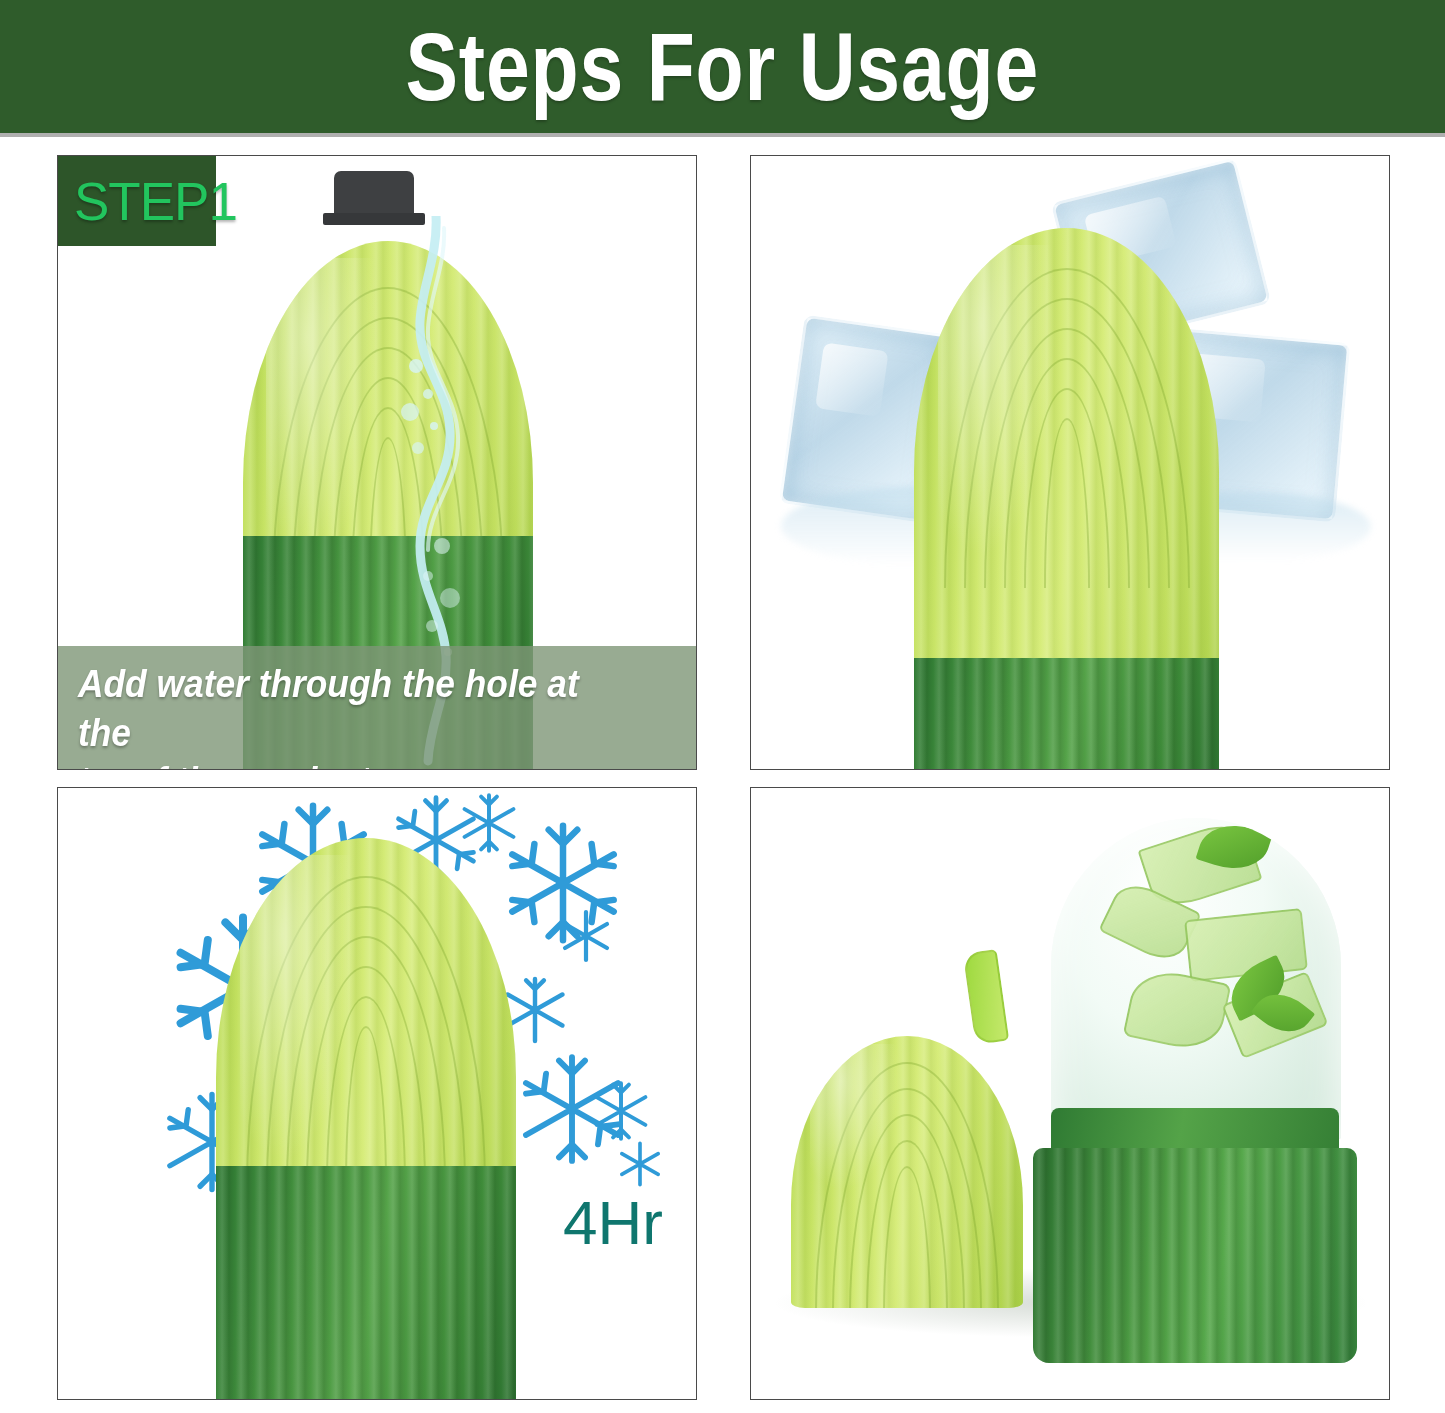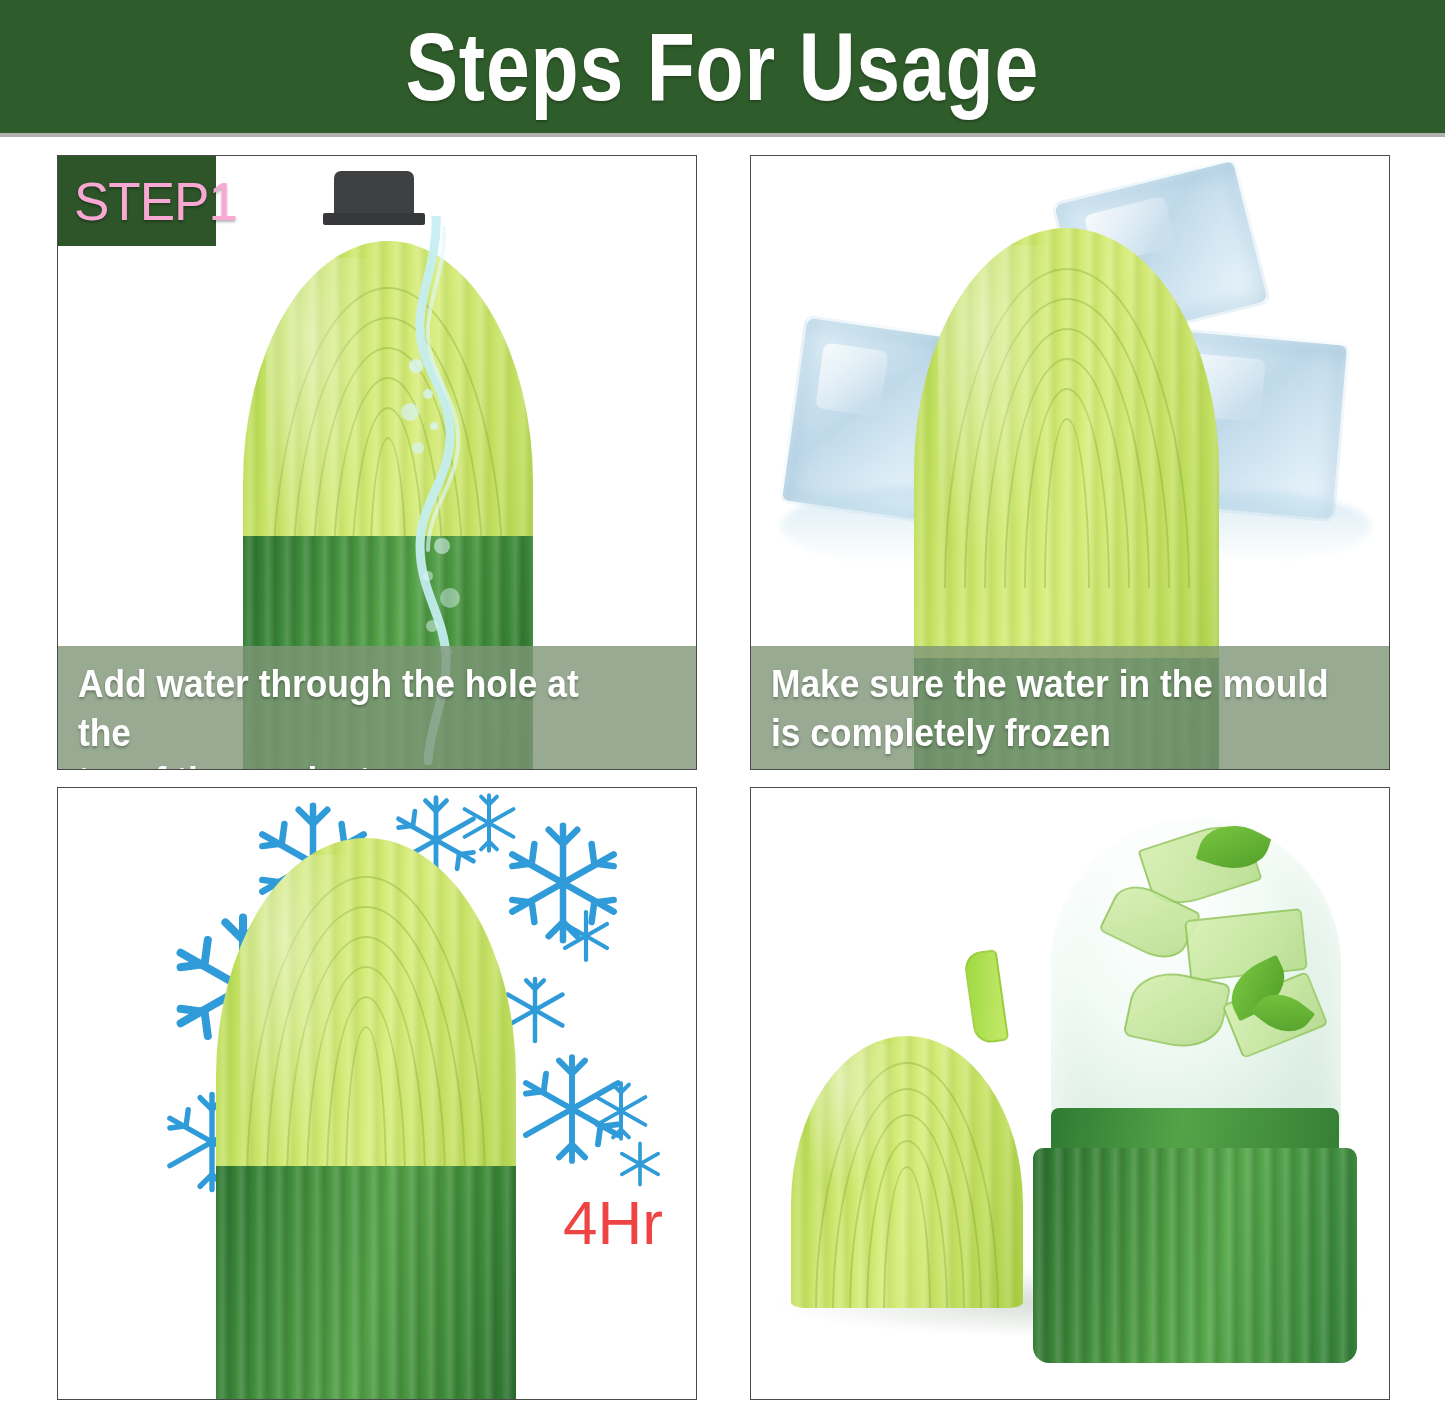--- a/index.html
+++ b/index.html
@@ -69,37 +69,38 @@
     left: 0; top: 0;
     width: 158px; height: 90px;
     background: #2d5529;
     display: flex;
     align-items: center;
     justify-content: flex-start;
     padding-left: 16px;
     z-index: 40;
   }
   .step-badge-label {
-    color: #f9a8d4;
+    color: #22c55e;
     font-size: 53px;
     font-weight: 400;
     line-height: 1;
     letter-spacing: -1px;
     text-shadow: 0 2px 3px rgba(0,0,0,.3);
     white-space: nowrap;
   }
 
   
   .caption {
     position: absolute;
     left: 0; right: 0; bottom: 0;
     height: 123px;
     background: rgba(126,150,119,0.80);
     z-index: 45;
     padding: 14px 16px 0 20px;
+    font-style: italic;
   }
   .caption-text {
     color: #ffffff;
     font-size: 38px;
     line-height: 1.28;
     font-weight: 600;
     font-family: "Liberation Sans Narrow", "Liberation Sans", sans-serif;
     transform: scaleX(0.93);
     transform-origin: left top;
     text-shadow: 0 2px 3px rgba(0,0,0,.30);
@@ -238,21 +239,21 @@
     border: 2px solid rgba(140,190,50,.5);
   }
   .ground-shadow {
     position: absolute;
     background: radial-gradient(ellipse at center, rgba(120,140,120,.30), rgba(255,255,255,0) 70%);
     border-radius: 50%;
   }
 
   .hr-label {
     position: absolute;
-    color: #ef4444;
+    color: #0f766e;
     font-size: 62px;
     font-weight: 500;
     line-height: 1;
     font-family: "Liberation Sans", sans-serif;
   }
 </style>
 </head>
 <body>
 
 <div class="header-band">
@@ -330,24 +331,20 @@
           <div class="arc" style="top:190px; width:46px;  height:170px;"></div>
         </div>
         <div class="gloss"></div>
         <div class="lower" style="height:150px;">
           <div class="ribs"></div>
         </div>
       </div>
     </div>
 
 
-    <div class="caption">
-      <div class="caption-text">Make sure the water in the mould</div>
-      <div class="caption-text">is completely frozen</div>
-    </div>
   </div>
 
   <div class="card">
     <div class="scene">
 
       <svg class="snow" style="left:190px; top:10px;" width="130" height="130" viewBox="0 0 100 100">
         <g stroke="#2f9bd8" stroke-width="5" stroke-linecap="round" fill="none">
           <path d="M50 6 V94 M11 28 L89 72 M11 72 L89 28"></path>
           <path d="M50 20 l-11 -11 M50 20 l11 -11 M50 80 l-11 11 M50 80 l11 11"></path>
           <path d="M26 35 l-15 2 M26 35 l2 -15 M74 65 l15 -2 M74 65 l-2 15"></path>

